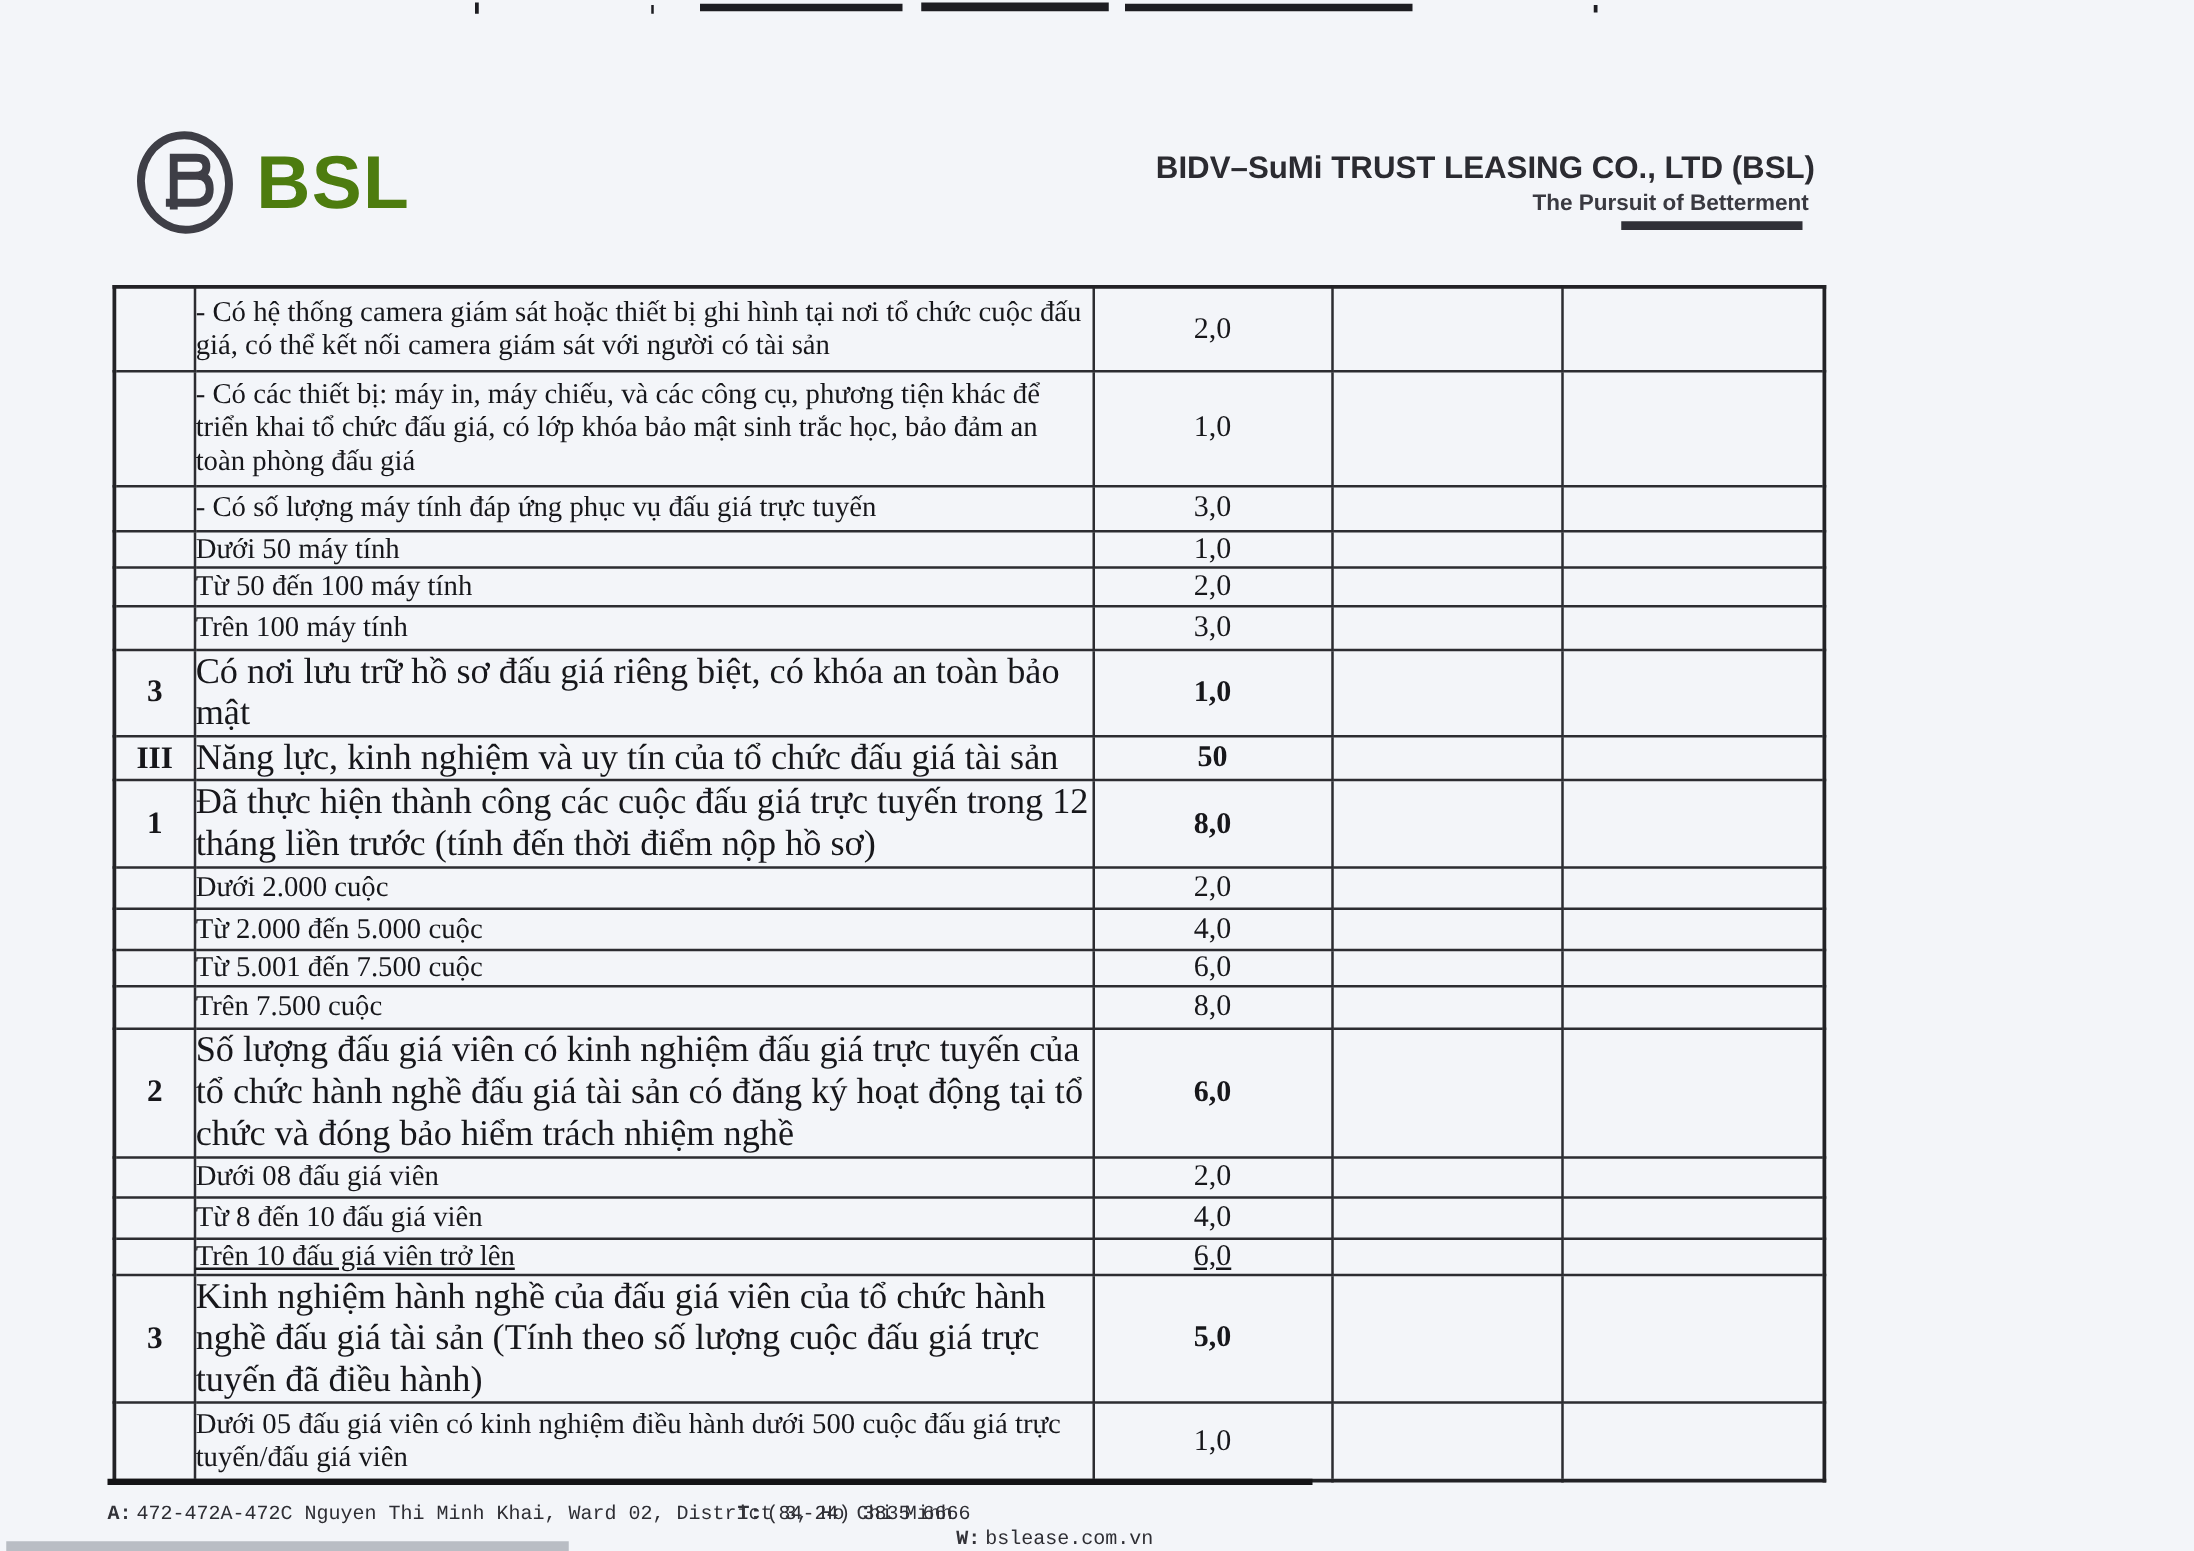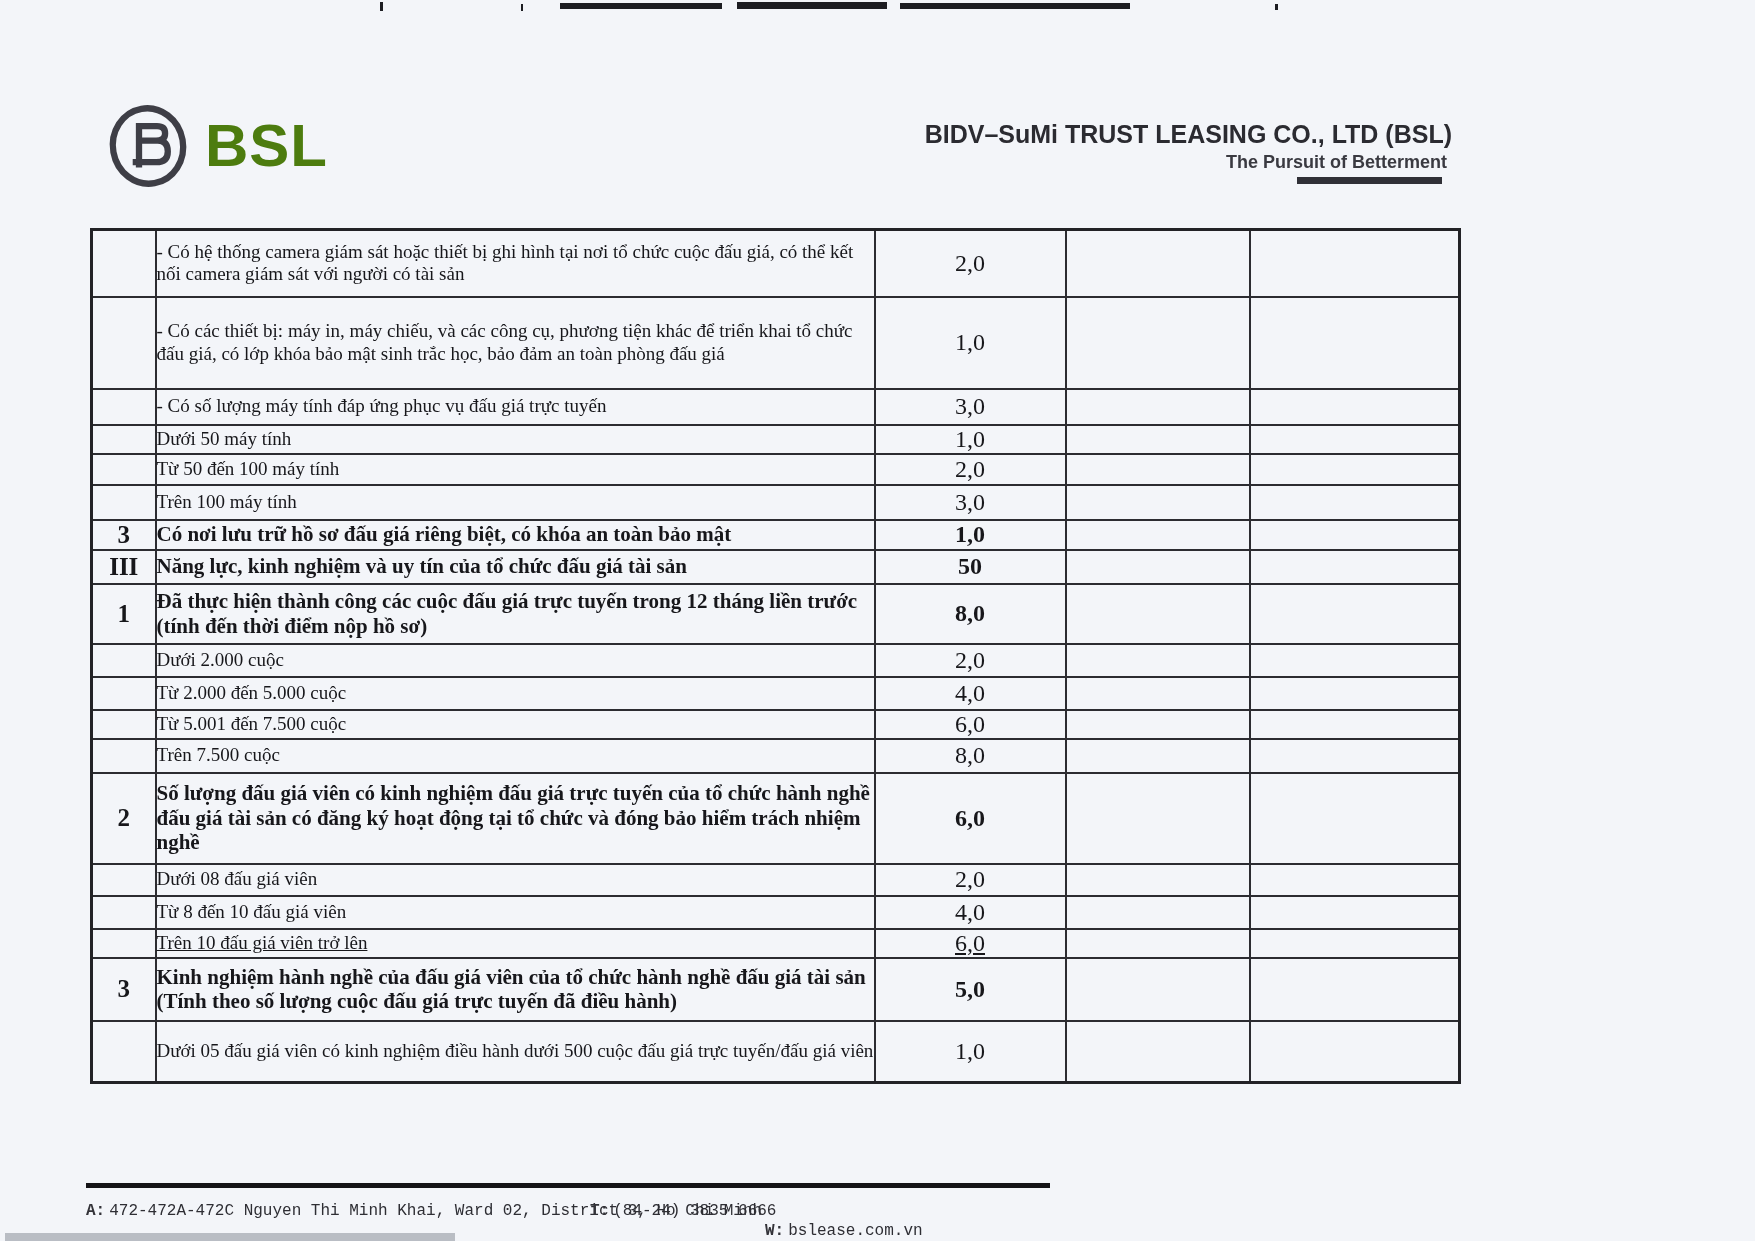--- a/index.html
+++ b/index.html
@@ -36,23 +36,23 @@
     position:absolute; left:90px; top:228px; width:1368px;
     border-collapse:collapse; table-layout:fixed;
     border:3px solid #222226;
   }
   table.score-table td {
     border:2px solid #2c2c31;
     vertical-align:middle;
     padding:0;
   }
   td.c-num  { text-align:center; font-weight:bold; font-size:25px; }
-  td.c-desc { padding:3px 8px 3px 11px; font-size:19px; line-height:1.16; }
+  td.c-desc { padding:3px 8px 3px 11px; font-size:23px; line-height:1.16; }
   td.c-score{ text-align:center; font-size:24px; }
-  tr.bold td.c-desc  { font-weight:bold; font-size:21px; }
+  tr.bold td.c-desc  { font-weight:normal; font-size:29px; }
   tr.bold td.c-score { font-weight:bold; }
   
   .footer-branch {
     position:absolute; left:86px; top:1150px;
     font-family:"Liberation Sans",sans-serif; font-weight:bold;
     font-size:21px; color:#2b2b31; white-space:nowrap;
   }
   .footer-rule { position:absolute; left:86px; top:1183px; width:964px; height:5px; background:#141417; }
   .footer-contacts {
     position:absolute; left:0; top:1202px; width:1615px; height:24px;

